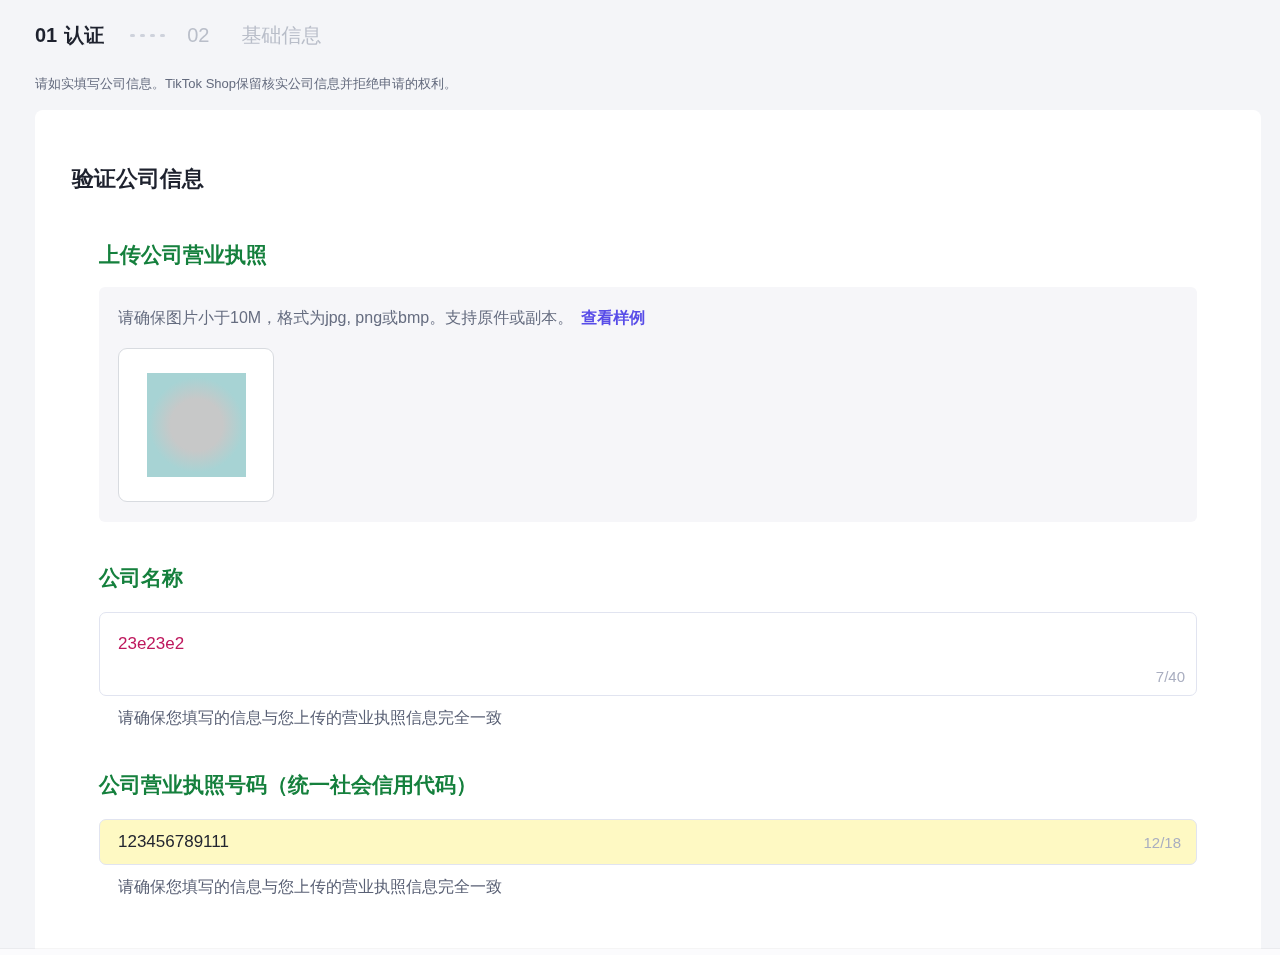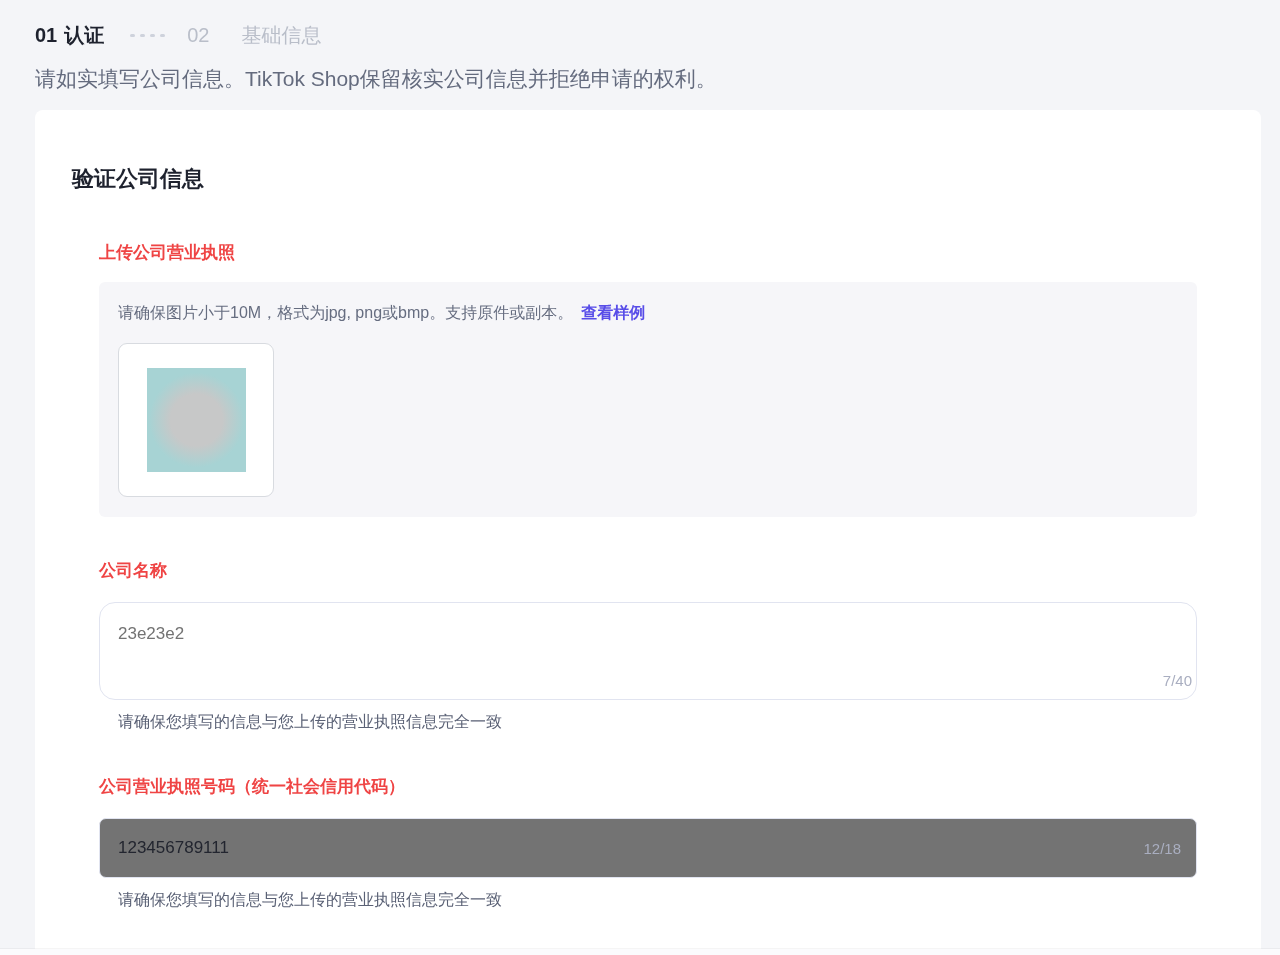--- a/index.html
+++ b/index.html
@@ -14,35 +14,35 @@
 
   
   .header { padding: 10px 19px 0 35px; flex: 0 0 auto; }
   .page-title { font-size: 29px; font-weight: 700; letter-spacing: 0.5px; color: #1e222e; }
   .steps { display: flex; align-items: center; margin-top: 12px; font-size: 20px; }
   .step { display: flex; align-items: center; gap: 7px; }
   .step.active { color: #1e222e; font-weight: 700; }
   .step.inactive { color: #b9bec9; font-weight: 400; gap: 32px; }
   .step-dots { display: flex; gap: 5px; margin: 0 22px 0 26px; align-items: center; }
   .step-dots i { width: 5px; height: 3px; border-radius: 2px; background: #ced2dc; }
-  .page-desc { margin-top: 16px; font-size: 21px; color: #646b7e; }
+  .page-desc { margin-top: 26px; font-size: 13px; color: #646b7e; }
 
   
   .card {
     margin: 17px 19px 0 35px;
     background: #ffffff;
     border-radius: 8px 8px 0 0;
     flex: 1 1 auto;
     padding: 54px 0 0 37px;
     overflow: hidden;
   }
   .card-heading { font-size: 22px; font-weight: 700; color: #1e222e; }
   .form-body { margin-left: 27px; width: 1098px; }
 
-  .field-label { font-size: 17px; font-weight: 700; color: #ef4444; }
+  .field-label { font-size: 21px; font-weight: 700; color: #15803d; }
   .upload-label { margin-top: 47px; }
 
   .upload-panel {
     margin-top: 18px;
     background: #f6f6f9;
     border-radius: 6px;
     padding: 21px 18px 20px 19px;
     width: 1098px;
   }
   .upload-hint-row { font-size: 16px; color: #666d80; display: flex; align-items: baseline; }
@@ -60,41 +60,41 @@
   .thumb-img {
     width: 99px; height: 104px;
     background:
       radial-gradient(circle at 50% 50%, #c7c8c8 0%, #c7c8c8 36%, rgba(199,200,200,0) 66%),
       #a7d3d4;
   }
 
   .field-block { margin-top: 42px; }
   .input-wrap { position: relative; margin-top: 20px; width: 1098px; }
   .text-area {
-    width: 1098px; height: 98px;
+    width: 1098px; height: 84px;
     border: 1px solid #e1e4f0;
-    border-radius: 16px;
+    border-radius: 7px;
     background: #fff;
     font-family: "Liberation Sans", "DejaVu Sans", sans-serif;
-    font-size: 17px; color: #737373;
+    font-size: 17px; color: #be185d;
     padding: 21px 70px 26px 18px;
     resize: none; outline: none; display: block;
   }
   .line-input {
-    width: 1098px; height: 60px;
+    width: 1098px; height: 46px;
     border: 1px solid #e1e4f0;
     border-radius: 7px;
-    background: #737373;
+    background: #fef9c3;
     font-family: "Liberation Sans", "DejaVu Sans", sans-serif;
     font-size: 17px; color: #22252f;
     padding: 0 80px 0 18px;
     outline: none; display: block;
   }
   .counter { position: absolute; font-size: 15px; color: #a9aec0; pointer-events: none; }
-  .counter.bottom-right { right: 5px; bottom: 11px; }
+  .counter.bottom-right { right: 12px; bottom: 11px; }
   .counter.center-right { right: 16px; top: 50%; transform: translateY(-50%); }
   .helper-text { margin: 12px 0 0 19px; font-size: 16px; color: #5a6175; }
 
   .footer-strip {
     flex: 0 0 auto;
     height: 6px; width: 1280px;
     background: #fbfbfd;
     box-shadow: 0 -1px 0 rgba(0,0,0,0.04);
   }
 </style>

